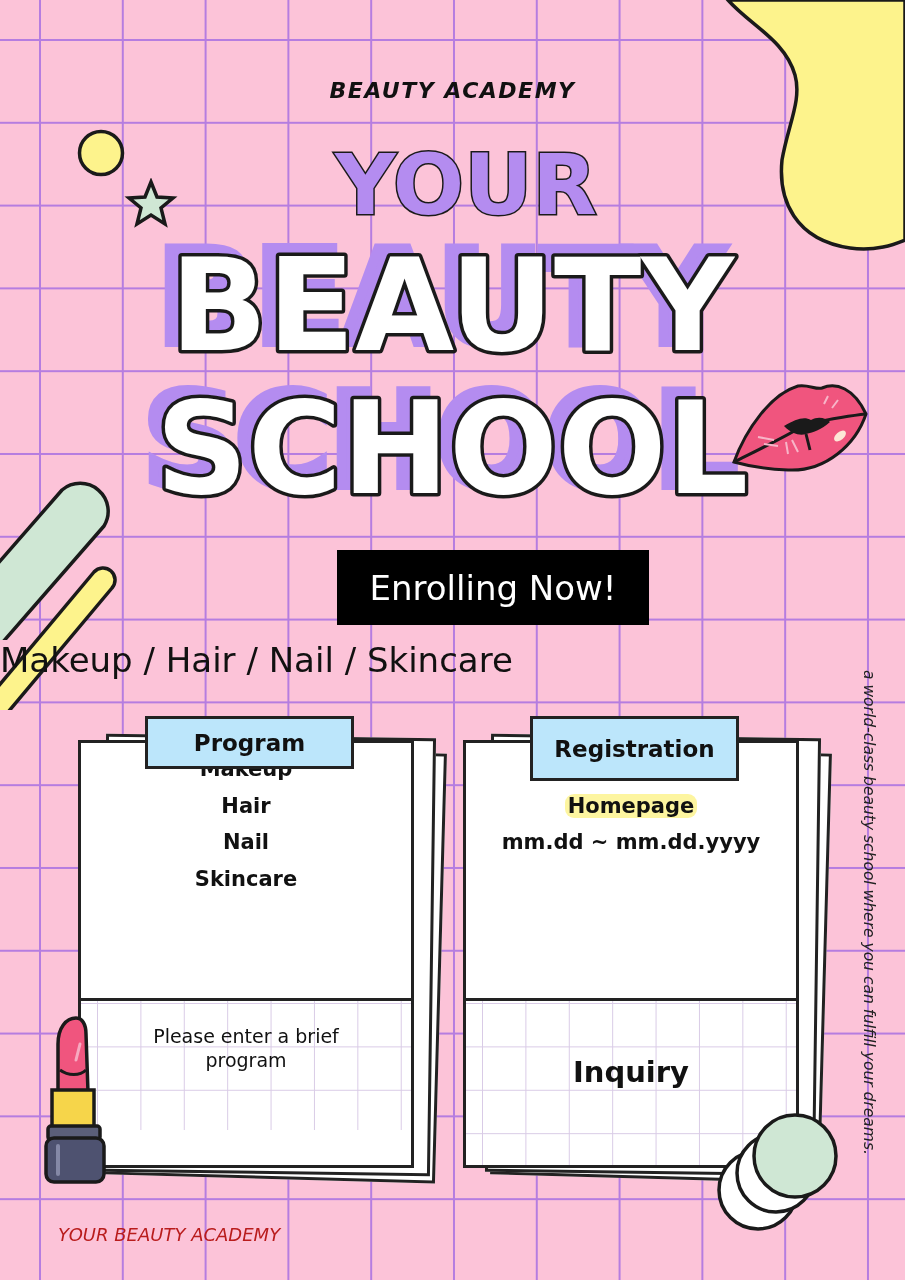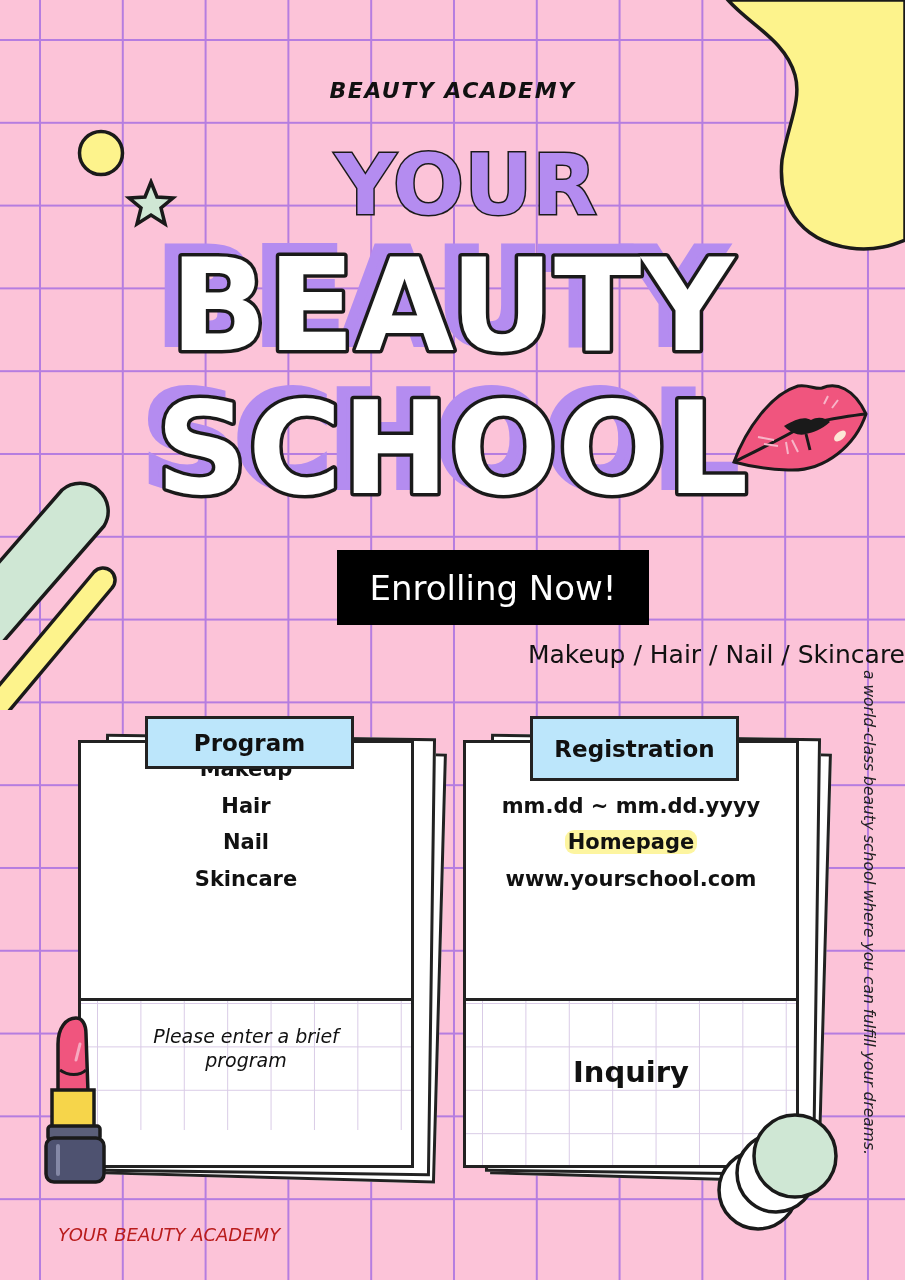--- a/index.html
+++ b/index.html
@@ -28,22 +28,22 @@
   .title-svg text { font-family: "DejaVu Sans", sans-serif; font-weight: bold; }
 
   .enroll {
     left: 297px; top: 550px; width: 312px; height: 75px;
     background: #000; color: #fff;
     font-size: 34px; display: flex; align-items: center; justify-content: center;
     font-family: "DejaVu Sans", sans-serif;
     margin-left: 40px;
   }
   .categories {
-    left: 0; width: 905px; top: 640px; text-align: right;
-    font-size: 25px; color: #111;
+    left: 0; width: 905px; top: 640px; text-align: left;
+    font-size: 34px; color: #111;
   }
 
   .card { position: absolute; }
   .paper {
     position: absolute; background: #fff; border: 3px solid #222;
   }
   .card-top {
     position: absolute; background: #fff;
     display: flex; flex-direction: column; align-items: center; justify-content: flex-start;
   }
@@ -125,37 +125,36 @@
 <div class="card" style="left:78px;top:716px;width:370px;height:470px;">
   <div class="paper" style="left:33px;top:33px;width:330px;height:430px;transform:rotate(1.6deg);"></div>
   <div class="paper" style="left:25px;top:20px;width:330px;height:438px;transform:rotate(0.8deg);"></div>
   <div class="paper" style="left:0;top:24px;width:336px;height:428px;overflow:hidden;">
     <div class="card-top" style="left:0;top:0;width:330px;height:256px;padding-top:8px;">
       <div class="list-item">Makeup</div>
       <div class="list-item">Hair</div>
       <div class="list-item">Nail</div>
       <div class="list-item">Skincare</div>
     </div>
-    <div class="card-bottom" style="left:0;top:255px;width:330px;height:132px;padding-bottom:35px;font-style:italic;">
+    <div class="card-bottom" style="left:0;top:255px;width:330px;height:132px;padding-bottom:35px;">
       <div class="desc">Please enter a brief</div>
       <div class="desc">program</div>
     </div>
   </div>
   <div class="tab" style="left:67px;top:0;width:209px;height:53px;">Program</div>
 </div>
 
 <div class="card" style="left:463px;top:716px;width:370px;height:470px;">
   <div class="paper" style="left:33px;top:33px;width:330px;height:430px;transform:rotate(1.6deg);"></div>
   <div class="paper" style="left:25px;top:20px;width:330px;height:438px;transform:rotate(0.8deg);"></div>
   <div class="paper" style="left:0;top:24px;width:336px;height:428px;overflow:hidden;">
     <div class="card-top" style="left:0;top:0;width:330px;height:256px;padding-top:8px;">
       <div class="list-item"><span class="hl">Period</span></div>
+      <div class="list-item"><span class="hl">Homepage</span></div>
       <div class="list-item">mm.dd ~ mm.dd.yyyy</div>
-      <div class="list-item"><span class="hl">Homepage</span></div>
-      <div class="list-item">www.yourschool.com</div>
     </div>
     <div class="card-bottom" style="left:0;top:255px;width:330px;height:170px;padding-bottom:26px;">
       <div class="inquiry">Inquiry</div>
     </div>
   </div>
   <div class="tab" style="left:67px;top:0;width:209px;height:65px;">Registration</div>
 </div>
 
 <svg class="abs" style="left:44px;top:1014px;" width="66" height="172" viewBox="0 0 66 172">
   <path d="M14,78 L14,30 C14,14 22,4 32,4 C38,4 42,10 42,20 L44,78 Z" fill="#f0557e" stroke="#1a1a1a" stroke-width="3.5" stroke-linejoin="round"></path>

